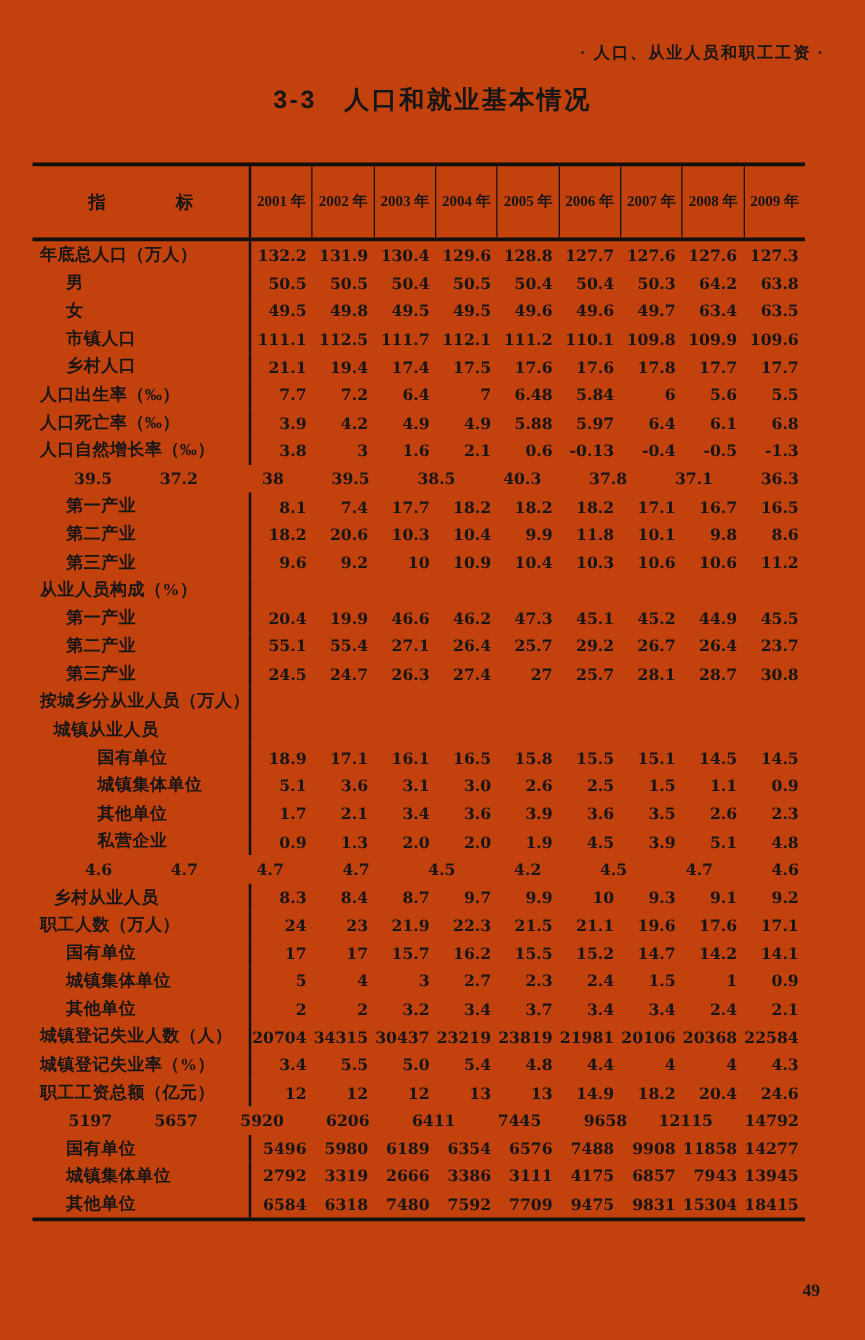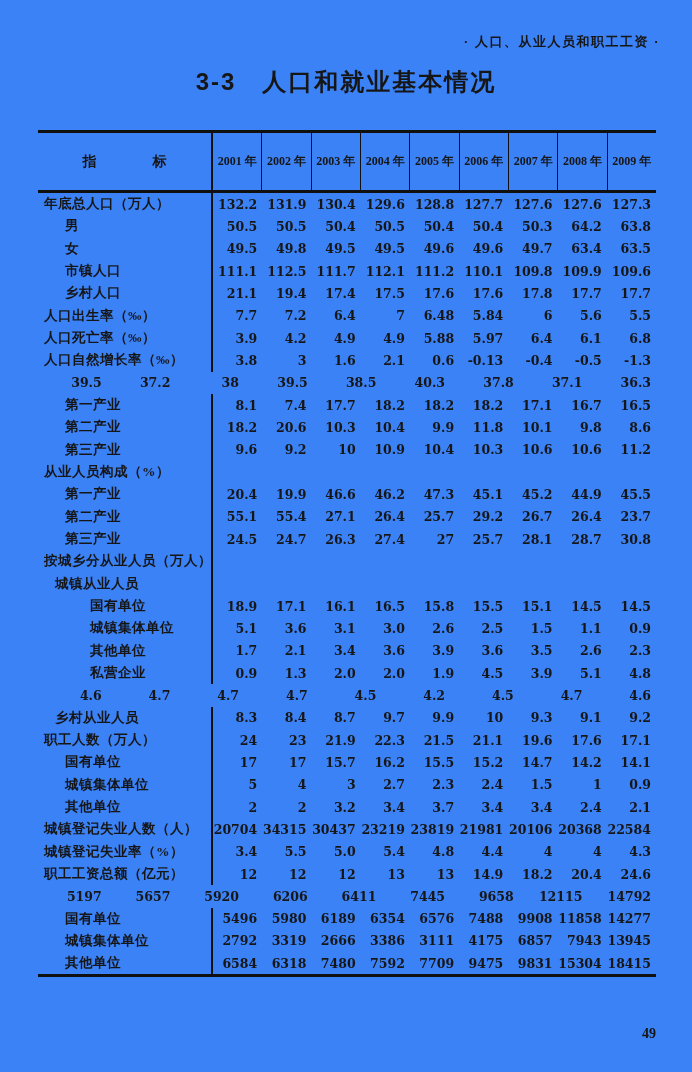--- a/index.html
+++ b/index.html
@@ -1,32 +1,32 @@
 <!DOCTYPE html>
 <html><head>
 <meta charset="utf-8">
 <style>
   html,body{margin:0;padding:0;background:#e8e8e4;}
   .page{
     position:relative;width:692px;height:1072px;margin:0 auto;
-    background:#3b82f6;color:#161616;overflow:hidden;
+    background:#c2410c;color:#161616;overflow:hidden;
     font-family:"Liberation Serif","DejaVu Serif",serif;
   }
   .running-head{
     position:absolute;top:33px;right:32px;
     font-family:"Liberation Sans","DejaVu Sans",sans-serif;
     font-size:13px;font-weight:bold;letter-spacing:1.5px;
   }
   .title{
     position:absolute;top:66px;left:0;right:0;margin:0;text-align:center;
     font-family:"Liberation Sans","DejaVu Sans",sans-serif;
-    font-size:24px;font-weight:bold;letter-spacing:2px;
+    font-size:20px;font-weight:bold;letter-spacing:2px;
   }
   .table{
-    position:absolute;left:38px;top:130px;width:618px;
+    position:absolute;left:26px;top:130px;width:618px;
     border-top:3px solid #101010;border-bottom:3px solid #101010;
     box-sizing:border-box;
   }
   .thead{display:flex;height:57px;border-bottom:3px solid #101010;}
   .hlabel{
     width:175px;box-sizing:border-box;border-right:2px solid #101010;
     display:flex;align-items:center;justify-content:center;
     font-size:14px;font-weight:bold;white-space:pre;
   }
   .hyears{flex:1;display:flex;}

